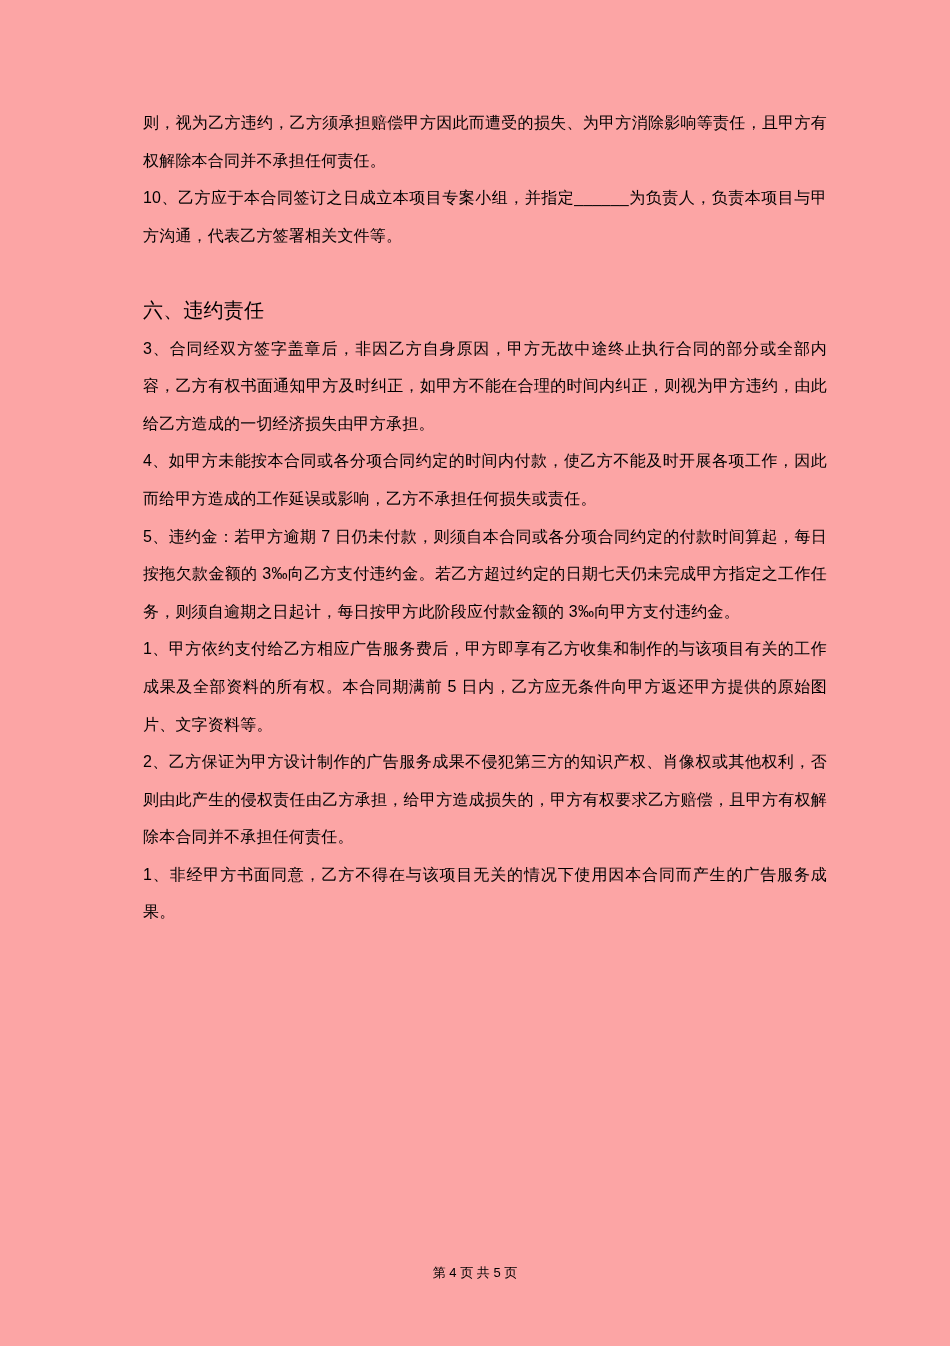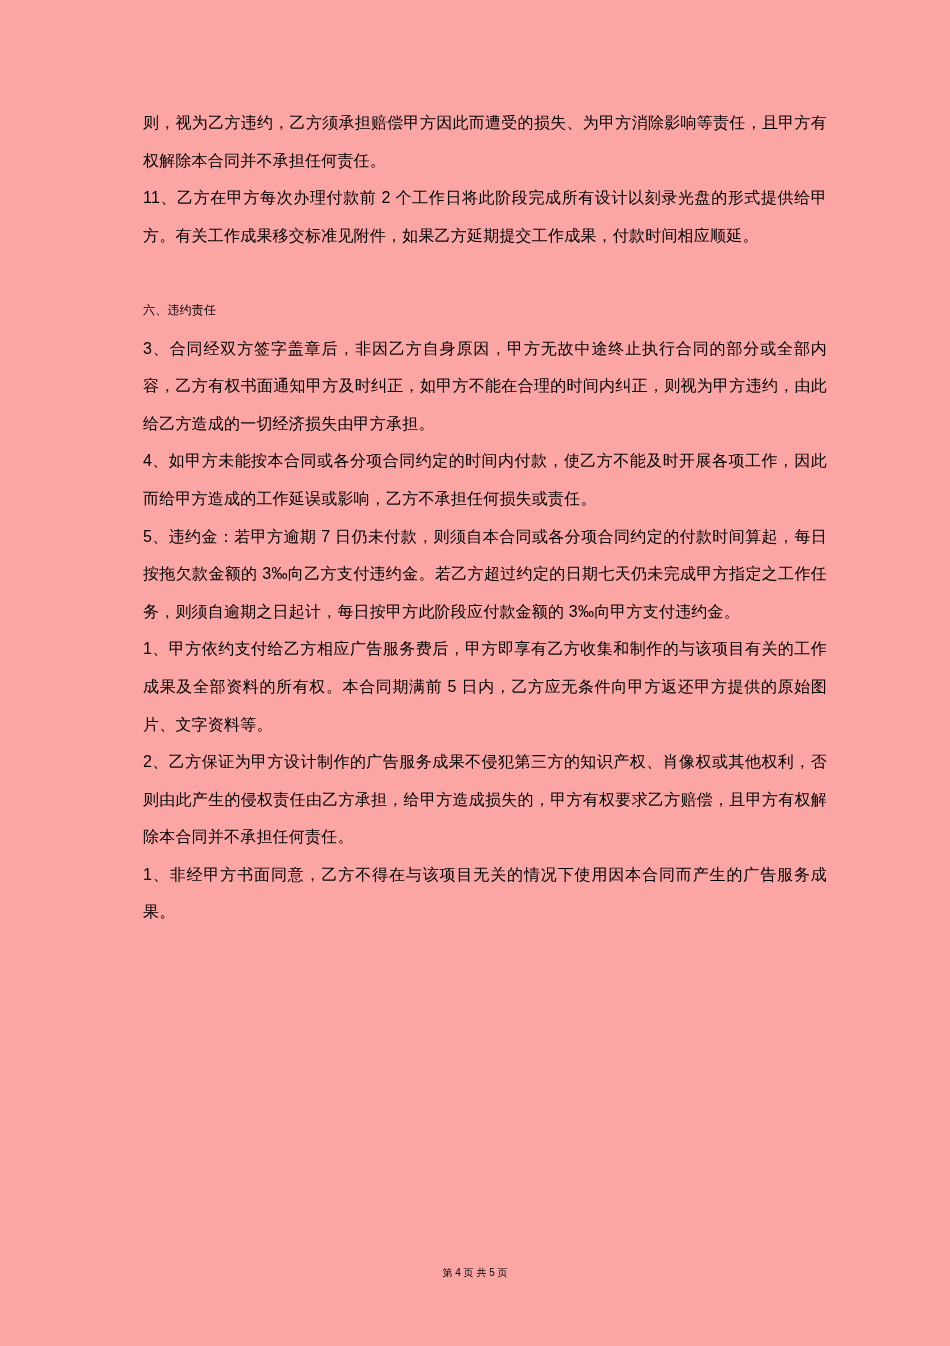--- a/index.html
+++ b/index.html
@@ -24,44 +24,44 @@
     font-size: 16px;
     line-height: 37.6px;
     text-align: justify;
     letter-spacing: 0.2px;
   }
   .content p {
     margin: 0;
     padding: 0;
   }
   .content h2.section-heading {
-    font-size: 12px;
+    font-size: 20px;
     font-weight: normal;
     margin: 37.6px 0 0 0;
     padding: 0;
     line-height: 37.6px;
   }
   .page-footer {
     position: absolute;
     left: 0;
     right: 0;
     top: 1262px;
     text-align: center;
-    font-size: 10px;
+    font-size: 13px;
     line-height: 22px;
     color: #000000;
   }
 </style>
 </head>
 <body>
 
 <div class="page">
   <main class="content">
     <p>则，视为乙方违约，乙方须承担赔偿甲方因此而遭受的损失、为甲方消除影响等责任，且甲方有权解除本合同并不承担任何责任。</p>
-    <p>11、乙方在甲方每次办理付款前 2 个工作日将此阶段完成所有设计以刻录光盘的形式提供给甲方。有关工作成果移交标准见附件，如果乙方延期提交工作成果，付款时间相应顺延。</p>
+    <p>10、乙方应于本合同签订之日成立本项目专案小组，并指定______为负责人，负责本项目与甲方沟通，代表乙方签署相关文件等。</p>
     <h2 class="section-heading">六、违约责任</h2>
     <p>3、合同经双方签字盖章后，非因乙方自身原因，甲方无故中途终止执行合同的部分或全部内容，乙方有权书面通知甲方及时纠正，如甲方不能在合理的时间内纠正，则视为甲方违约，由此给乙方造成的一切经济损失由甲方承担。</p>
     <p>4、如甲方未能按本合同或各分项合同约定的时间内付款，使乙方不能及时开展各项工作，因此而给甲方造成的工作延误或影响，乙方不承担任何损失或责任。</p>
     <p>5、违约金：若甲方逾期 7 日仍未付款，则须自本合同或各分项合同约定的付款时间算起，每日按拖欠款金额的 3‰向乙方支付违约金。若乙方超过约定的日期七天仍未完成甲方指定之工作任务，则须自逾期之日起计，每日按甲方此阶段应付款金额的 3‰向甲方支付违约金。</p>
     <p>1、甲方依约支付给乙方相应广告服务费后，甲方即享有乙方收集和制作的与该项目有关的工作成果及全部资料的所有权。本合同期满前 5 日内，乙方应无条件向甲方返还甲方提供的原始图片、文字资料等。</p>
     <p>2、乙方保证为甲方设计制作的广告服务成果不侵犯第三方的知识产权、肖像权或其他权利，否则由此产生的侵权责任由乙方承担，给甲方造成损失的，甲方有权要求乙方赔偿，且甲方有权解除本合同并不承担任何责任。</p>
     <p>1、非经甲方书面同意，乙方不得在与该项目无关的情况下使用因本合同而产生的广告服务成果。</p>
   </main>
   <footer class="page-footer">
     <span>第 4 页 共 5 页</span>

